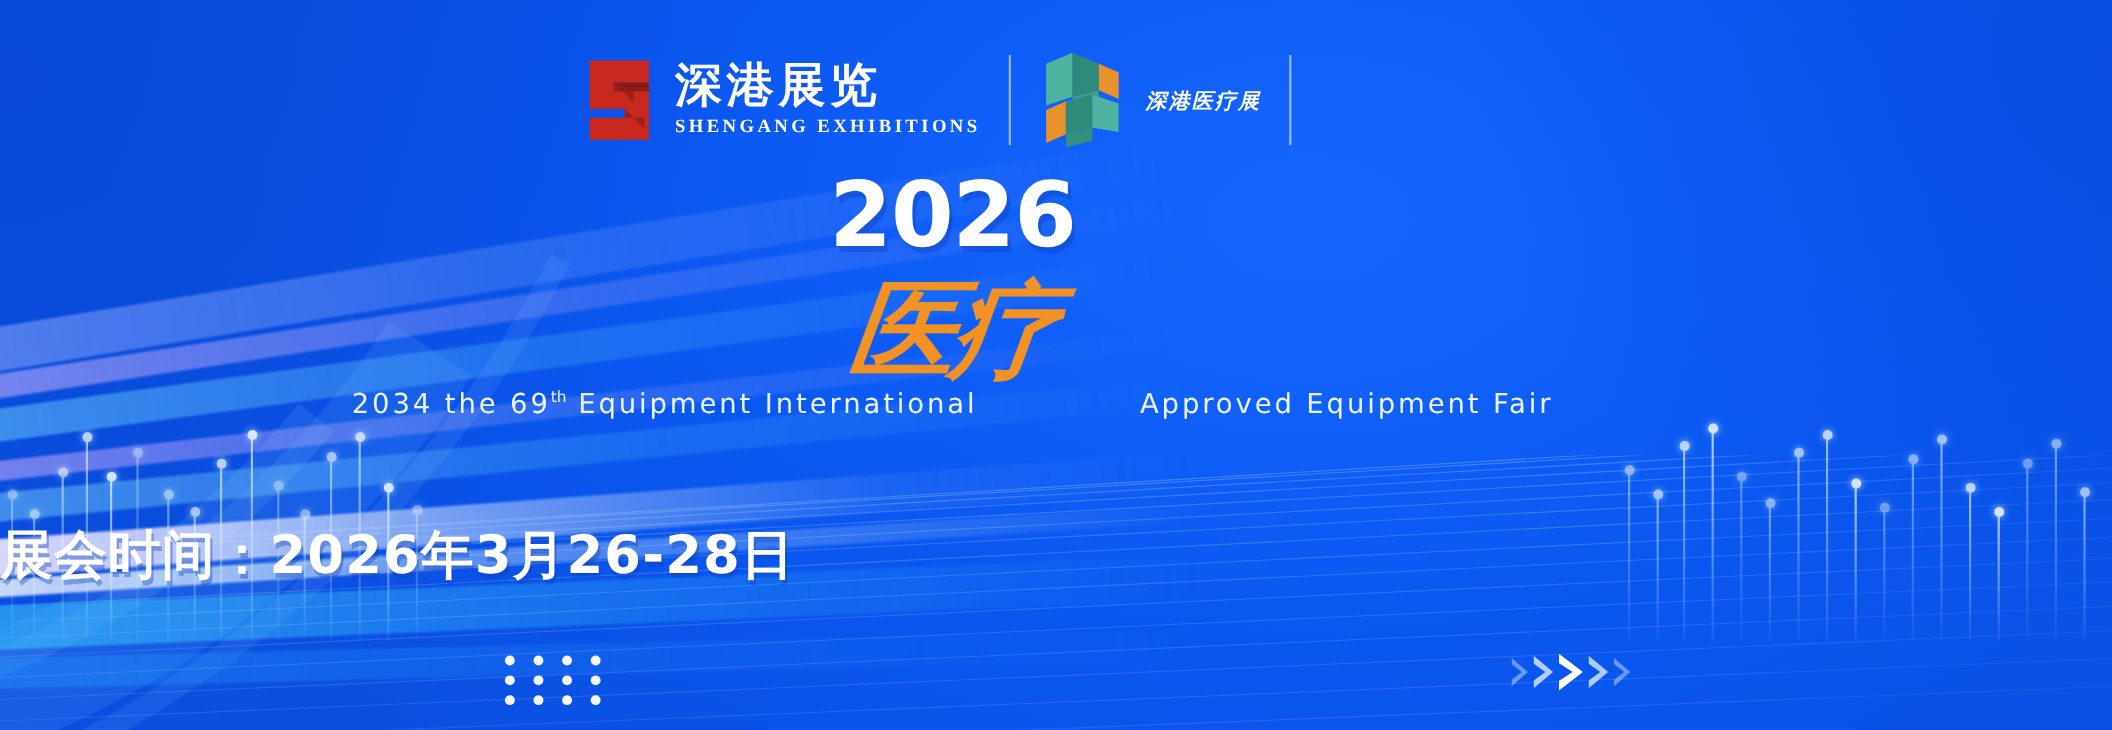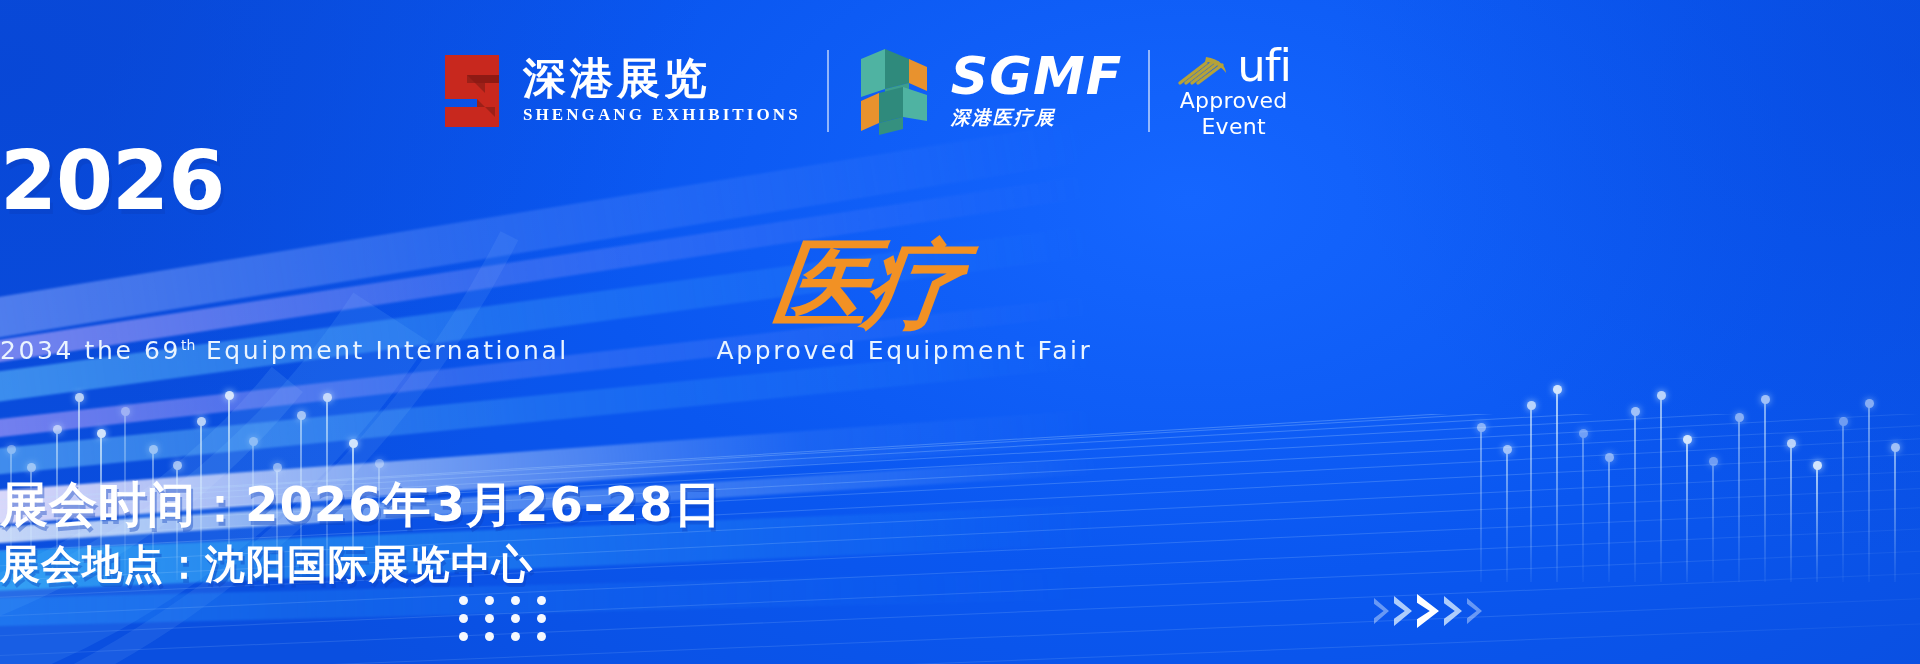--- a/index.html
+++ b/index.html
@@ -213,21 +213,21 @@
     font-size:45px; font-weight:400; color:#ffffff; line-height:.9;
     letter-spacing:-1px;
   }
   .ufi-sub {
     font-family:"DejaVu Sans","Liberation Sans",sans-serif;
     font-size:22px; color:#ffffff; line-height:1.15; text-align:center;
     letter-spacing:.3px;
   }
 
   
-  .headline { position:absolute; left:0; right:0; top:140px; }
+  .headline { position:absolute; left:0; right:0; top:156px; text-align:center; }
 
   .year {
     font-family:"DejaVu Sans","Liberation Sans",sans-serif;
     font-size:82px; font-weight:700; color:#ffffff;
     letter-spacing:-1px; line-height:1;
     text-shadow:3px 5px 0 rgba(10,62,190,.40);
   }
 
   .title-line {
     margin-top:6px;
@@ -376,60 +376,42 @@
             <path d="M30 6 L54 16 L54 40 L30 46 Z" fill="#2f8a7c"></path>
             <path d="M54 16 L72 24 L72 48 L54 40 Z" fill="#e8922e"></path>
             <path d="M30 46 L54 40 L54 52 L30 58 Z" fill="#3d9e8c"></path>
             <path d="M6 58 L24 50 L24 80 L6 88 Z" fill="#e8922e"></path>
             <path d="M24 50 L48 44 L48 74 L24 80 Z" fill="#2f8a7c"></path>
             <path d="M48 44 L72 52 L72 78 L48 74 Z" fill="#4fb3a2"></path>
             <path d="M24 80 L48 74 L48 86 L24 92 Z" fill="#35907f"></path>
           </svg>
         </div>
         <div class="sgmf-text">
-          <div class="sgmf-en">SGMF</div>
           <div class="sgmf-cn">深港医疗展</div>
         </div>
       </div>
 
       <div class="logo-sep"></div>
 
-      <div class="ufi-logo">
-        <div class="ufi-top">
-          <svg width="54" height="34" viewBox="0 0 54 34">
-            <g stroke="#b5a23a" stroke-width="3.4" stroke-linecap="round" fill="none">
-              <path d="M4 30 L30 10"></path>
-              <path d="M10 30 L36 10"></path>
-              <path d="M16 30 L42 10"></path>
-              <path d="M22 30 L46 12"></path>
-            </g>
-            <path d="M30 4 C44 6, 50 14, 50 20 C46 14, 38 9, 29 9 Z" fill="#b5a23a"></path>
-          </svg>
-          <span class="ufi-word">ufi</span>
-        </div>
-        <div class="ufi-sub">Approved</div>
-        <div class="ufi-sub">Event</div>
-      </div>
 
     </div>
 
     <div class="headline">
       <div class="year">2026</div>
 
       <div class="title-line">
         <span class="t-orange">医疗</span>
       </div>
 
       <div class="subtitle">
         <span>2034 the 69</span><sup>th</sup><span> Equipment International</span><span>&nbsp;&nbsp;&nbsp;&nbsp;&nbsp;&nbsp;&nbsp;&nbsp;&nbsp;&nbsp;&nbsp;&nbsp;&nbsp;&nbsp;</span><span>Approved Equipment Fair</span>
       </div>
     </div>
 
     <div class="infoline info-date">展会时间：2026年3月26-28日</div>
-    <div class="infoline info-venue">展会地点：沈阳国际展览中心</div>
 
     <div class="dotgrid" id="dotgrid">
         <i></i>
         <i></i>
         <i></i>
         <i></i>
         <i></i>
         <i></i>
         <i></i>
         <i></i>

